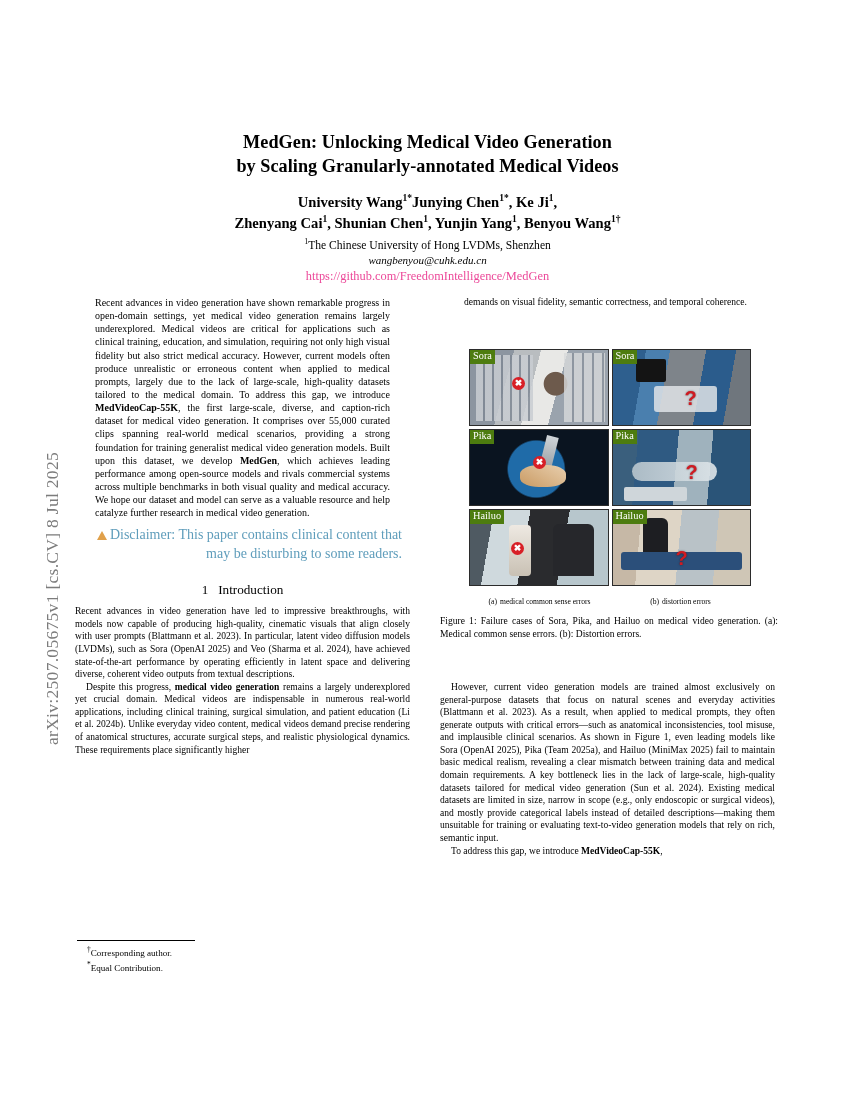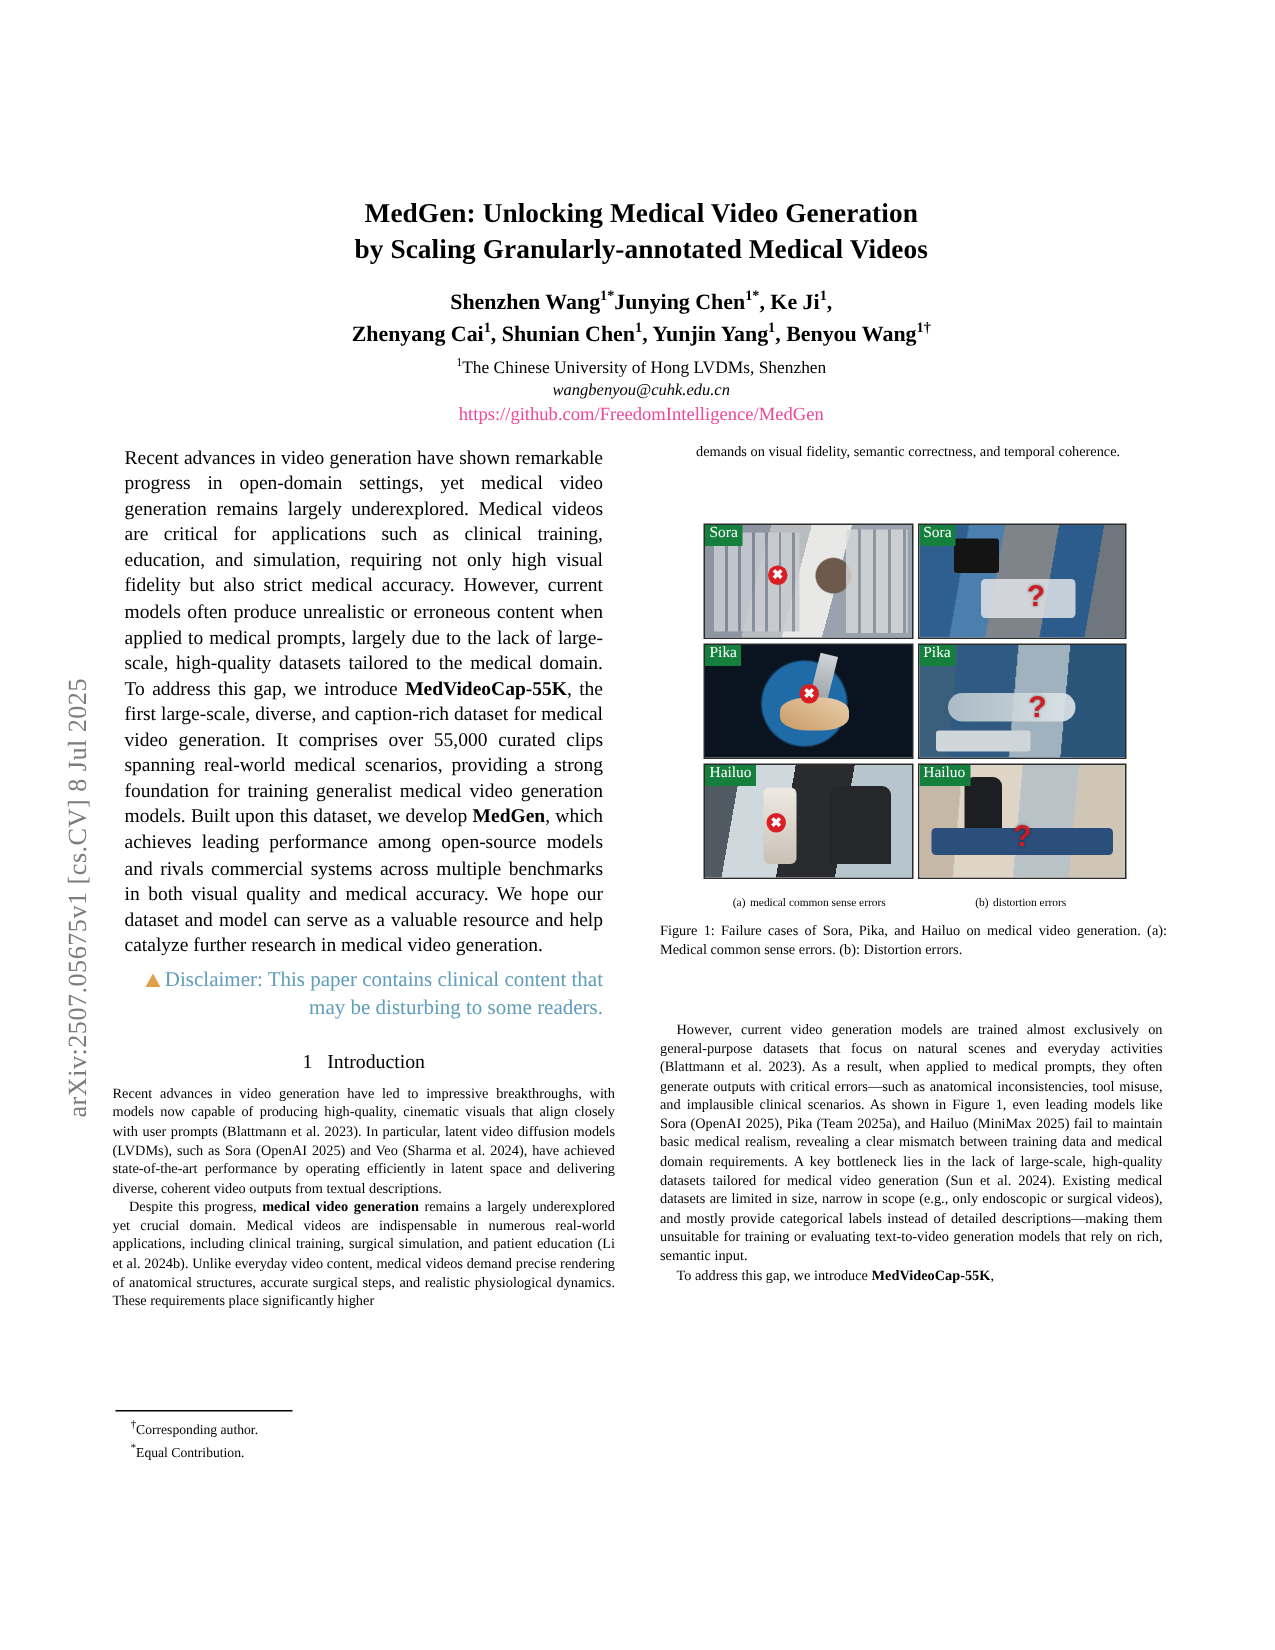--- a/index.html
+++ b/index.html
@@ -97,22 +97,22 @@
     font-weight: bold;
     margin: 0 0 7px 0;
   }
   .sec-head {
     text-align: center;
     font-size: 13.2px;
     font-weight: normal;
     margin: 17px 0 7px 0;
   }
   .abstract-body {
-    margin: 0 8px;
-    font-size: 13px;
+    margin: 0 20px;
+    font-size: 10px;
     line-height: 1.315;
     text-align: justify;
   }
   p.para {
     margin: 0;
     text-indent: 11px;
   }
   p.para.nofirst { text-indent: 0; }
 
   .disclaimer {
@@ -170,21 +170,21 @@
     width: 139.5px;
     height: 77px;
     overflow: hidden;
     border: 1px solid #2b2b2b;
     box-sizing: border-box;
   }
   .fig-label {
     position: absolute;
     left: 0px;
     top: 0px;
-    background: #15803d;
+    background: #4d7c0f;
     color: #ffffff;
     font-size: 10.3px;
     line-height: 1.05;
     padding: 1px 3px 2px 3px;
     z-index: 6;
     font-family: "Liberation Serif", "DejaVu Serif", serif;
   }
   .mark {
     position: absolute;
     z-index: 7;
@@ -295,21 +295,21 @@
   <div id="arxiv-stamp">arXiv:2507.05675v1  [cs.CV]  8 Jul 2025</div>
 
   <div id="title-block">
     <div class="paper-title">
       <div>MedGen: Unlocking Medical Video Generation</div>
       <div>by Scaling Granularly-annotated Medical Videos</div>
     </div>
 
     <div class="authors">
       <div>
-        <span>Shenzhen Wang</span><sup>1*</sup><span>Junying Chen</span><sup>1*</sup>, <span>Ke Ji</span><sup>1</sup>,
+        <span>University Wang</span><sup>1*</sup><span>Junying Chen</span><sup>1*</sup>, <span>Ke Ji</span><sup>1</sup>,
       </div>
       <div>
         <span>Zhenyang Cai</span><sup>1</sup>, <span>Shunian Chen</span><sup>1</sup>, <span>Yunjin Yang</span><sup>1</sup>, <span>Benyou Wang</span><sup>1†</sup>
       </div>
     </div>
 
     <div class="affiliation"><sup>1</sup><span>The Chinese University of Hong LVDMs, Shenzhen</span></div>
     <div class="email">wangbenyou@cuhk.edu.cn</div>
     <div class="repo-url">https://github.com/FreedomIntelligence/MedGen</div>
   </div>

